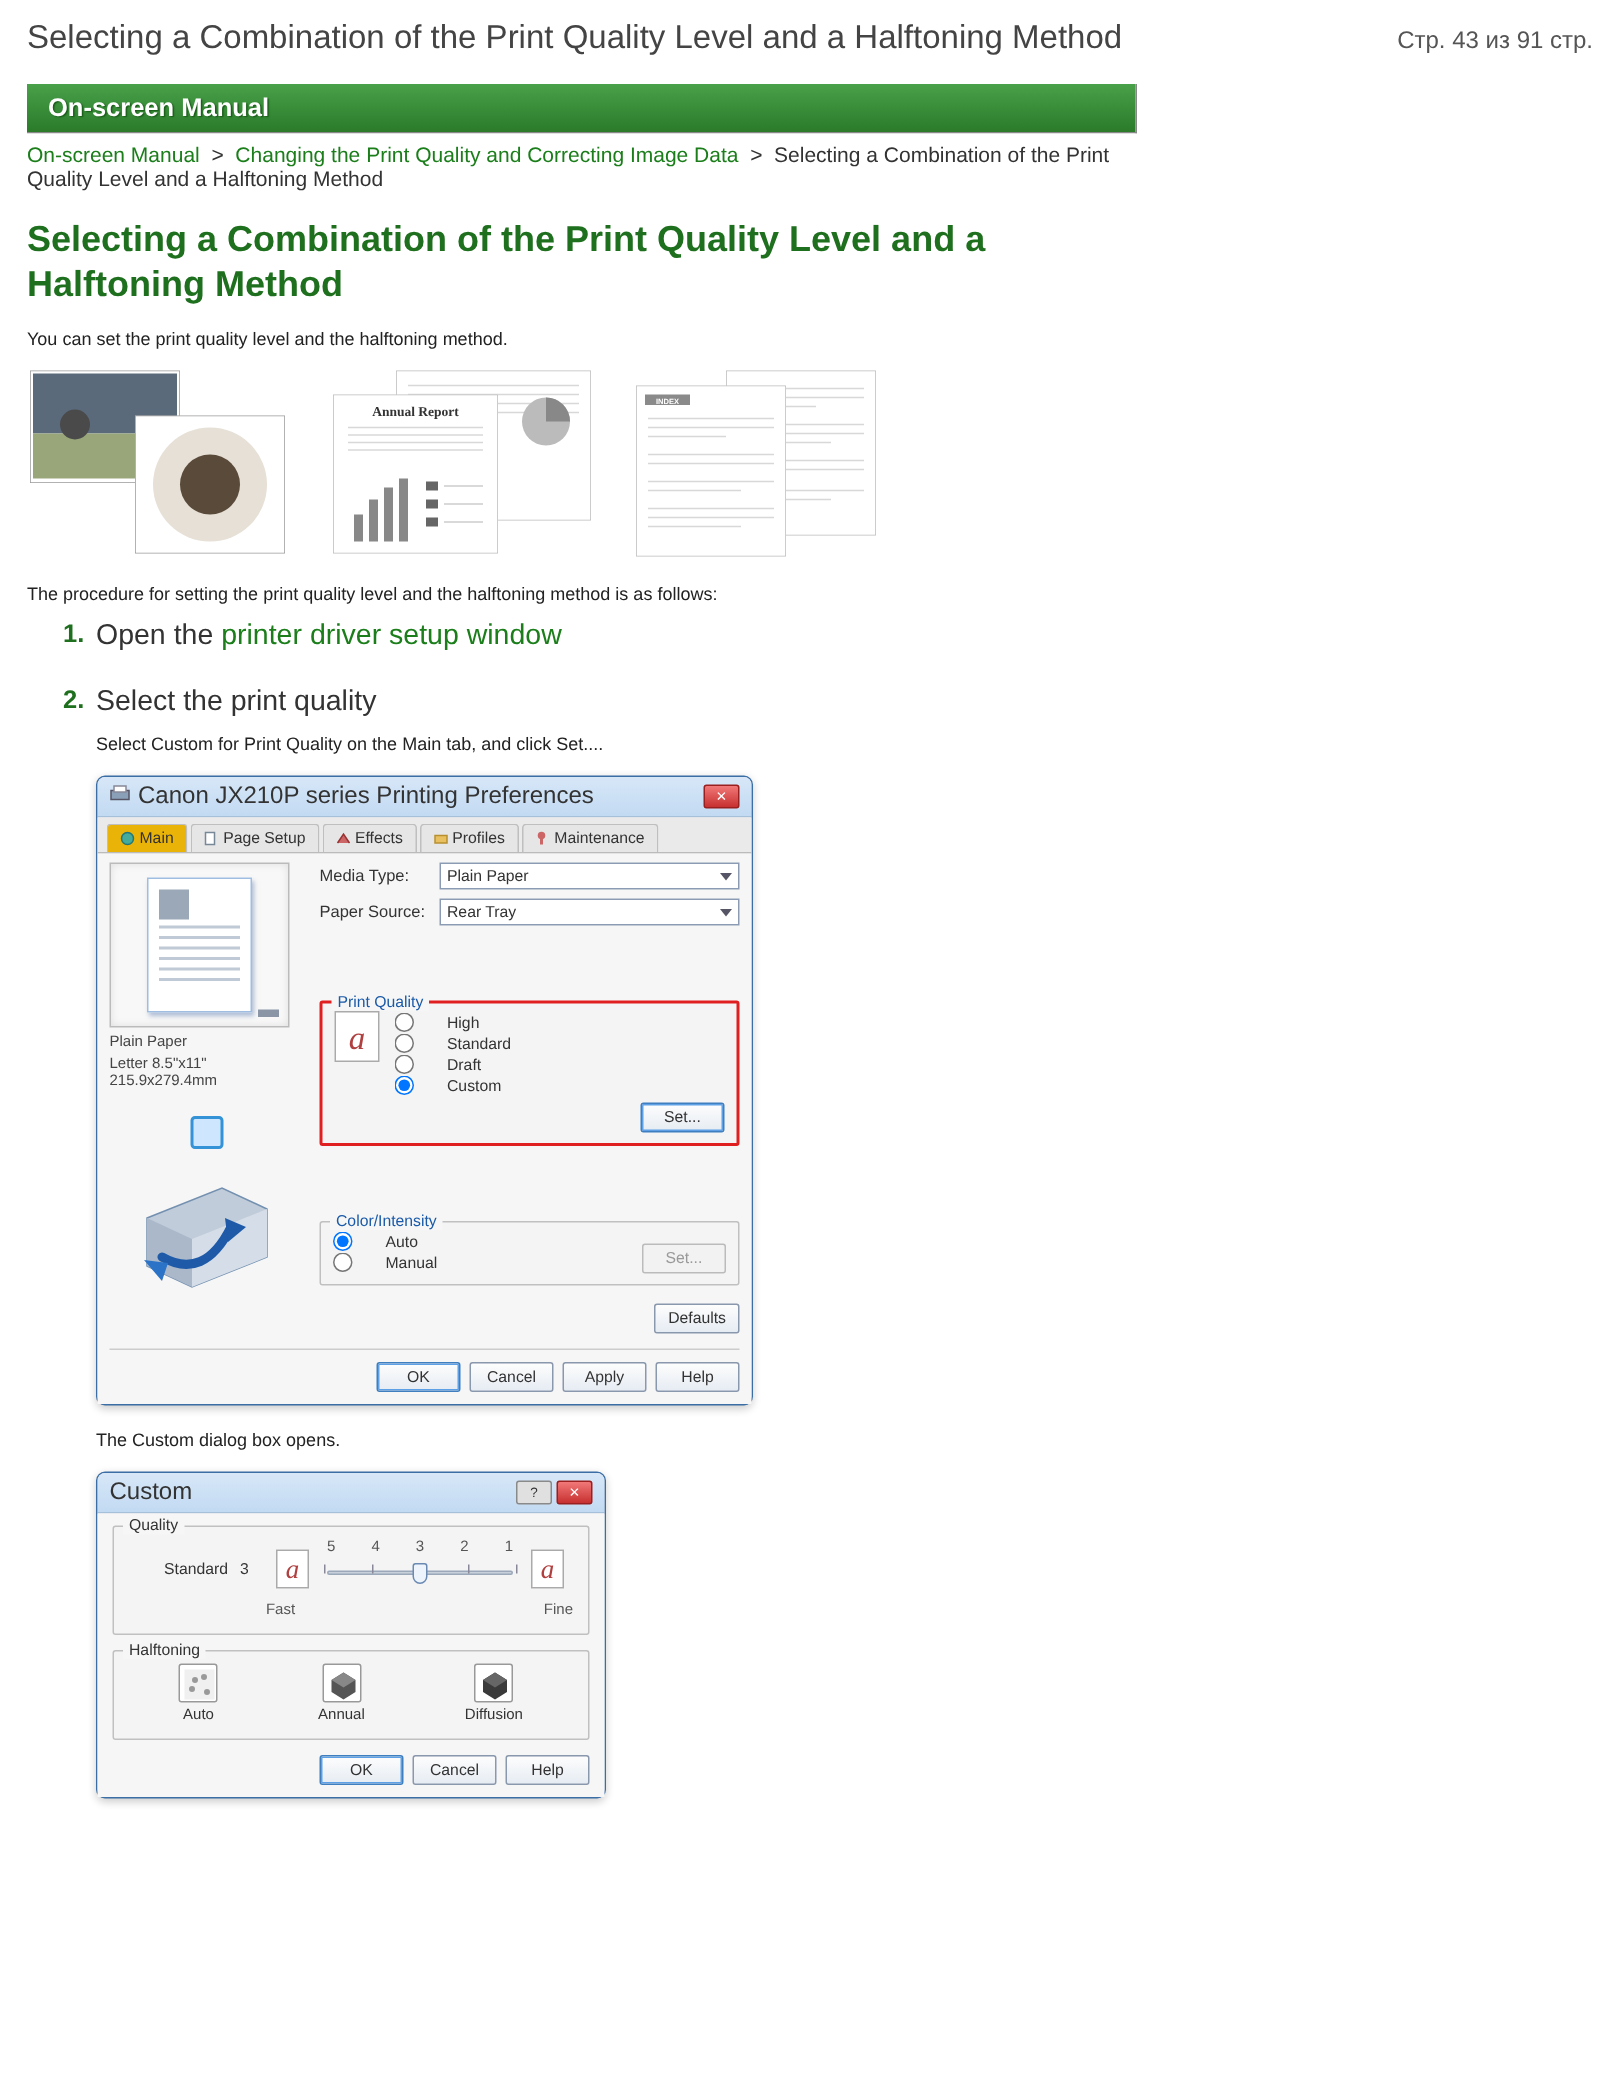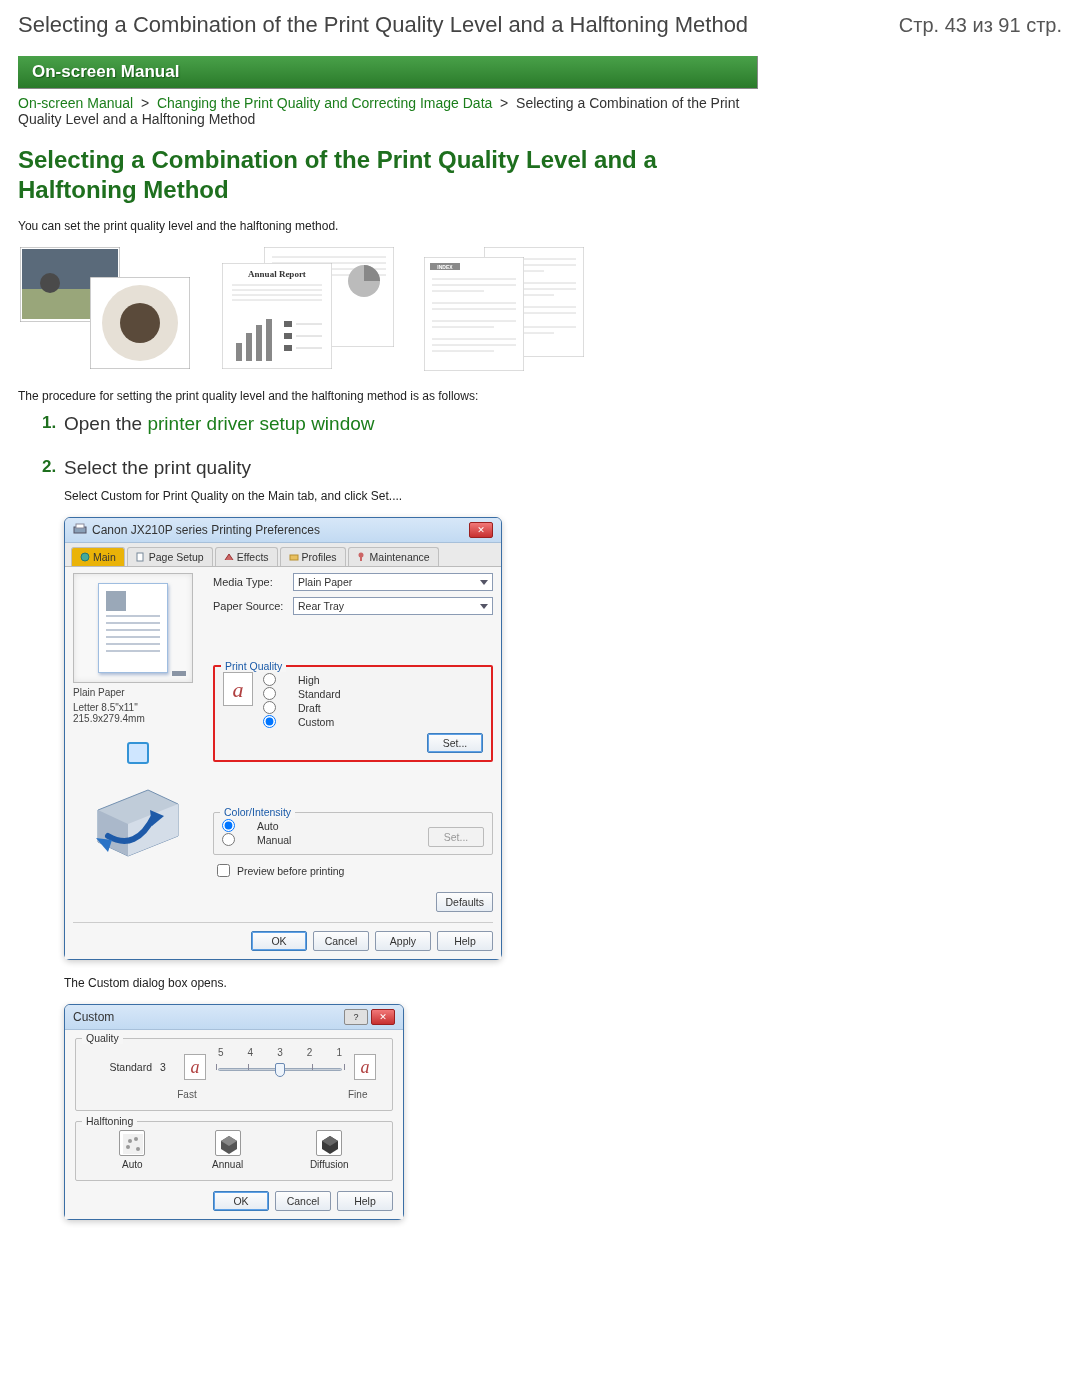--- a/index.html
+++ b/index.html
@@ -15,21 +15,21 @@
     display: flex;
     justify-content: space-between;
     align-items: baseline;
     margin-bottom: 18px;
   }
   .top-title {
     font-size: 22px;
     color: #444;
   }
   .top-page {
-    font-size: 20px;
+    font-size: 16px;
     color: #555;
   }
   .manual-bar {
     display: inline-block;
     background: linear-gradient(#49a149, #2a7a2a);
     color: #fff;
     font-weight: bold;
     font-size: 17px;
     padding: 6px 14px;
     width: 740px;
@@ -106,21 +106,21 @@
   }
   .win7 .titlebar {
     display: flex;
     justify-content: space-between;
     align-items: center;
     padding: 4px 8px;
     background: linear-gradient(#d7e7f8, #c2daf2);
     border-bottom: 1px solid #a7c0da;
     border-radius: 5px 5px 0 0;
   }
-  .win7 .titlebar .title-txt { font-size: 12px; color: #333; display: flex; gap: 5px; align-items: center;}
+  .win7 .titlebar .title-txt { font-size: 16px; color: #333; display: flex; gap: 5px; align-items: center;}
   .winbtns { display: flex; gap: 3px;}
   .winbtn { width: 24px; height: 16px; border: 1px solid #8a8a8a; border-radius: 2px; background: #e0e0e0; font-size: 9px; line-height: 14px; text-align: center; }
   .winbtn.close { background: linear-gradient(#f17878,#c73030); color: #fff; border-color: #9a2020; }
   .tabs {
     display: flex;
     background: #eaeaea;
     padding: 4px 6px 0 6px;
     gap: 2px;
     border-bottom: 1px solid #bbb;
   }
@@ -516,24 +516,20 @@
                 </div>
               <div class="radio-row">
                   <input type="radio" name="ci" style="">
                   <span>Manual</span>
                 </div>
             </div>
             <span class="dlg-btn disabled" style="align-self:flex-end">Set...</span>
           </div>
         </div>
 
-        <div class="checkrow">
-          <input type="checkbox" style="">
-          <span>Preview before printing</span>
-        </div>
 
         <div class="defaults-row">
           <span class="dlg-btn">Defaults</span>
         </div>
 
         <div class="footer-btns">
           <span class="dlg-btn default">OK</span>
           <span class="dlg-btn">Cancel</span>
           <span class="dlg-btn">Apply</span>
           <span class="dlg-btn">Help</span>
@@ -584,21 +580,21 @@
             </div>
             <div>
                 <div class="athumb">a</div>
               </div>
           </div>
           <div style="display:grid; grid-template-columns: 70px 14px 34px 1fr 34px; font-size:10px; color:#555; margin-top:2px;">
             <div></div>
               <div></div>
             <div style="text-align:center">Fast</div>
             <div></div>
-            <div style="text-align:left">Fine</div>
+            <div style="text-align:right">Fine</div>
           </div>
         </div>
 
         <div class="cgroup">
           <div class="gtitle">Halftoning</div>
           <div class="htype-row">
             <div class="htype">
               <div class="hicon">
                 <svg width="26" height="26">
                     <rect x="3" y="3" width="20" height="20" fill="#f0f0f0"></rect>

